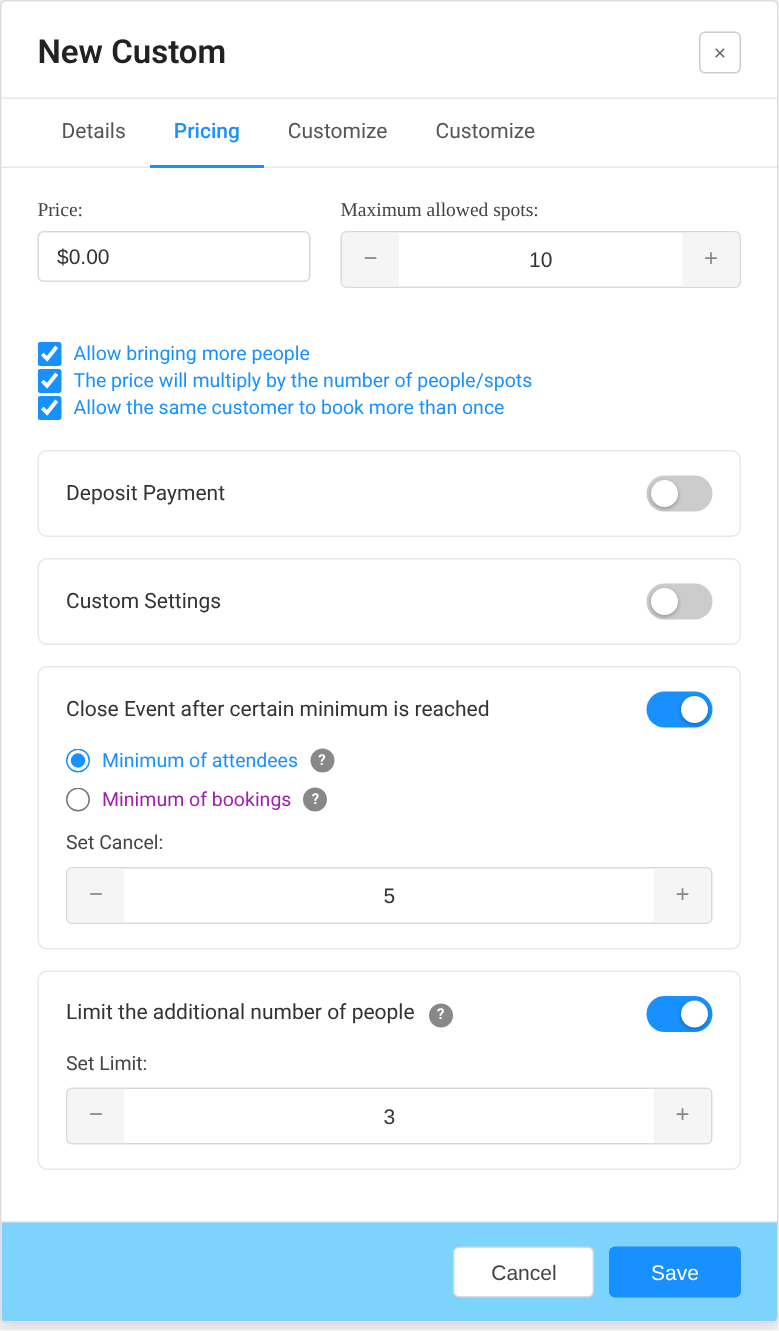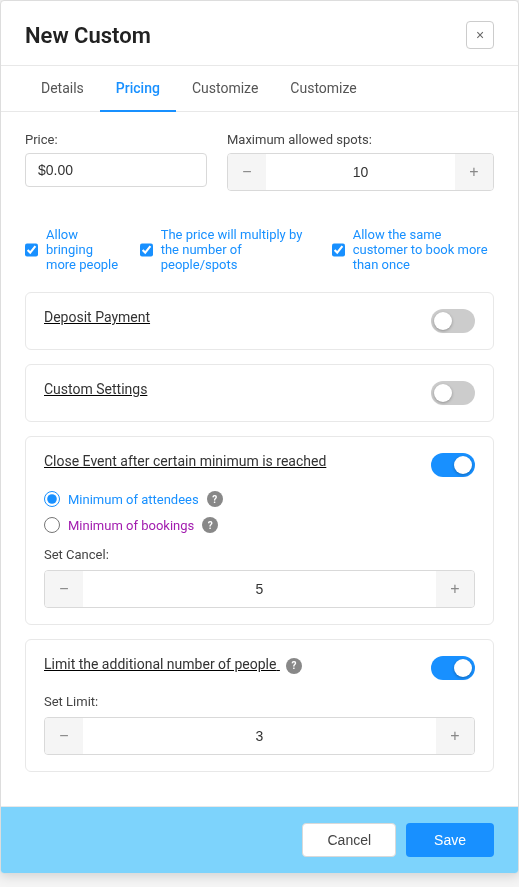--- a/index.html
+++ b/index.html
@@ -73,20 +73,21 @@
     .field-group {
       display: flex;
       flex-direction: column;
       gap: 6px;
     }
     .field-group.price { flex: 1; }
     .field-group.spots { flex: 1; }
     .field-label {
       font-size: 13px;
       color: #444;
+      font-family: Liberation Serif, serif;
     }
     .text-input {
       border: 1px solid #d9d9d9;
       border-radius: 4px;
       padding: 8px 12px;
       font-size: 14px;
       color: #333;
       width: 100%;
     }
     .number-input-group {
@@ -112,22 +113,22 @@
       flex: 1;
       text-align: center;
       font-size: 14px;
       color: #333;
       border: none;
       outline: none;
       padding: 8px 4px;
     }
     .checkboxes {
       display: flex;
-      flex-direction: row;
-      gap: 20px;
+      flex-direction: column;
+      gap: 2px;
       margin-bottom: 20px;
       margin-top: 36px;
     }
     .checkbox-item {
       display: flex;
       align-items: center;
       gap: 8px;
       cursor: pointer;
     }
     .checkbox-item input[type="checkbox"] {
@@ -142,21 +143,21 @@
     }
     .section-card {
       border: 1px solid #e8e8e8;
       border-radius: 6px;
       padding: 16px 18px;
       margin-bottom: 14px;
     }
     .section-header {
       display: flex;
       justify-content: space-between;
-      text-decoration: underline;
+      align-items: center;
     }
     .section-title {
       font-size: 14px;
       color: #333;
     }
     
     .toggle {
       position: relative;
       width: 44px;
       height: 24px;

